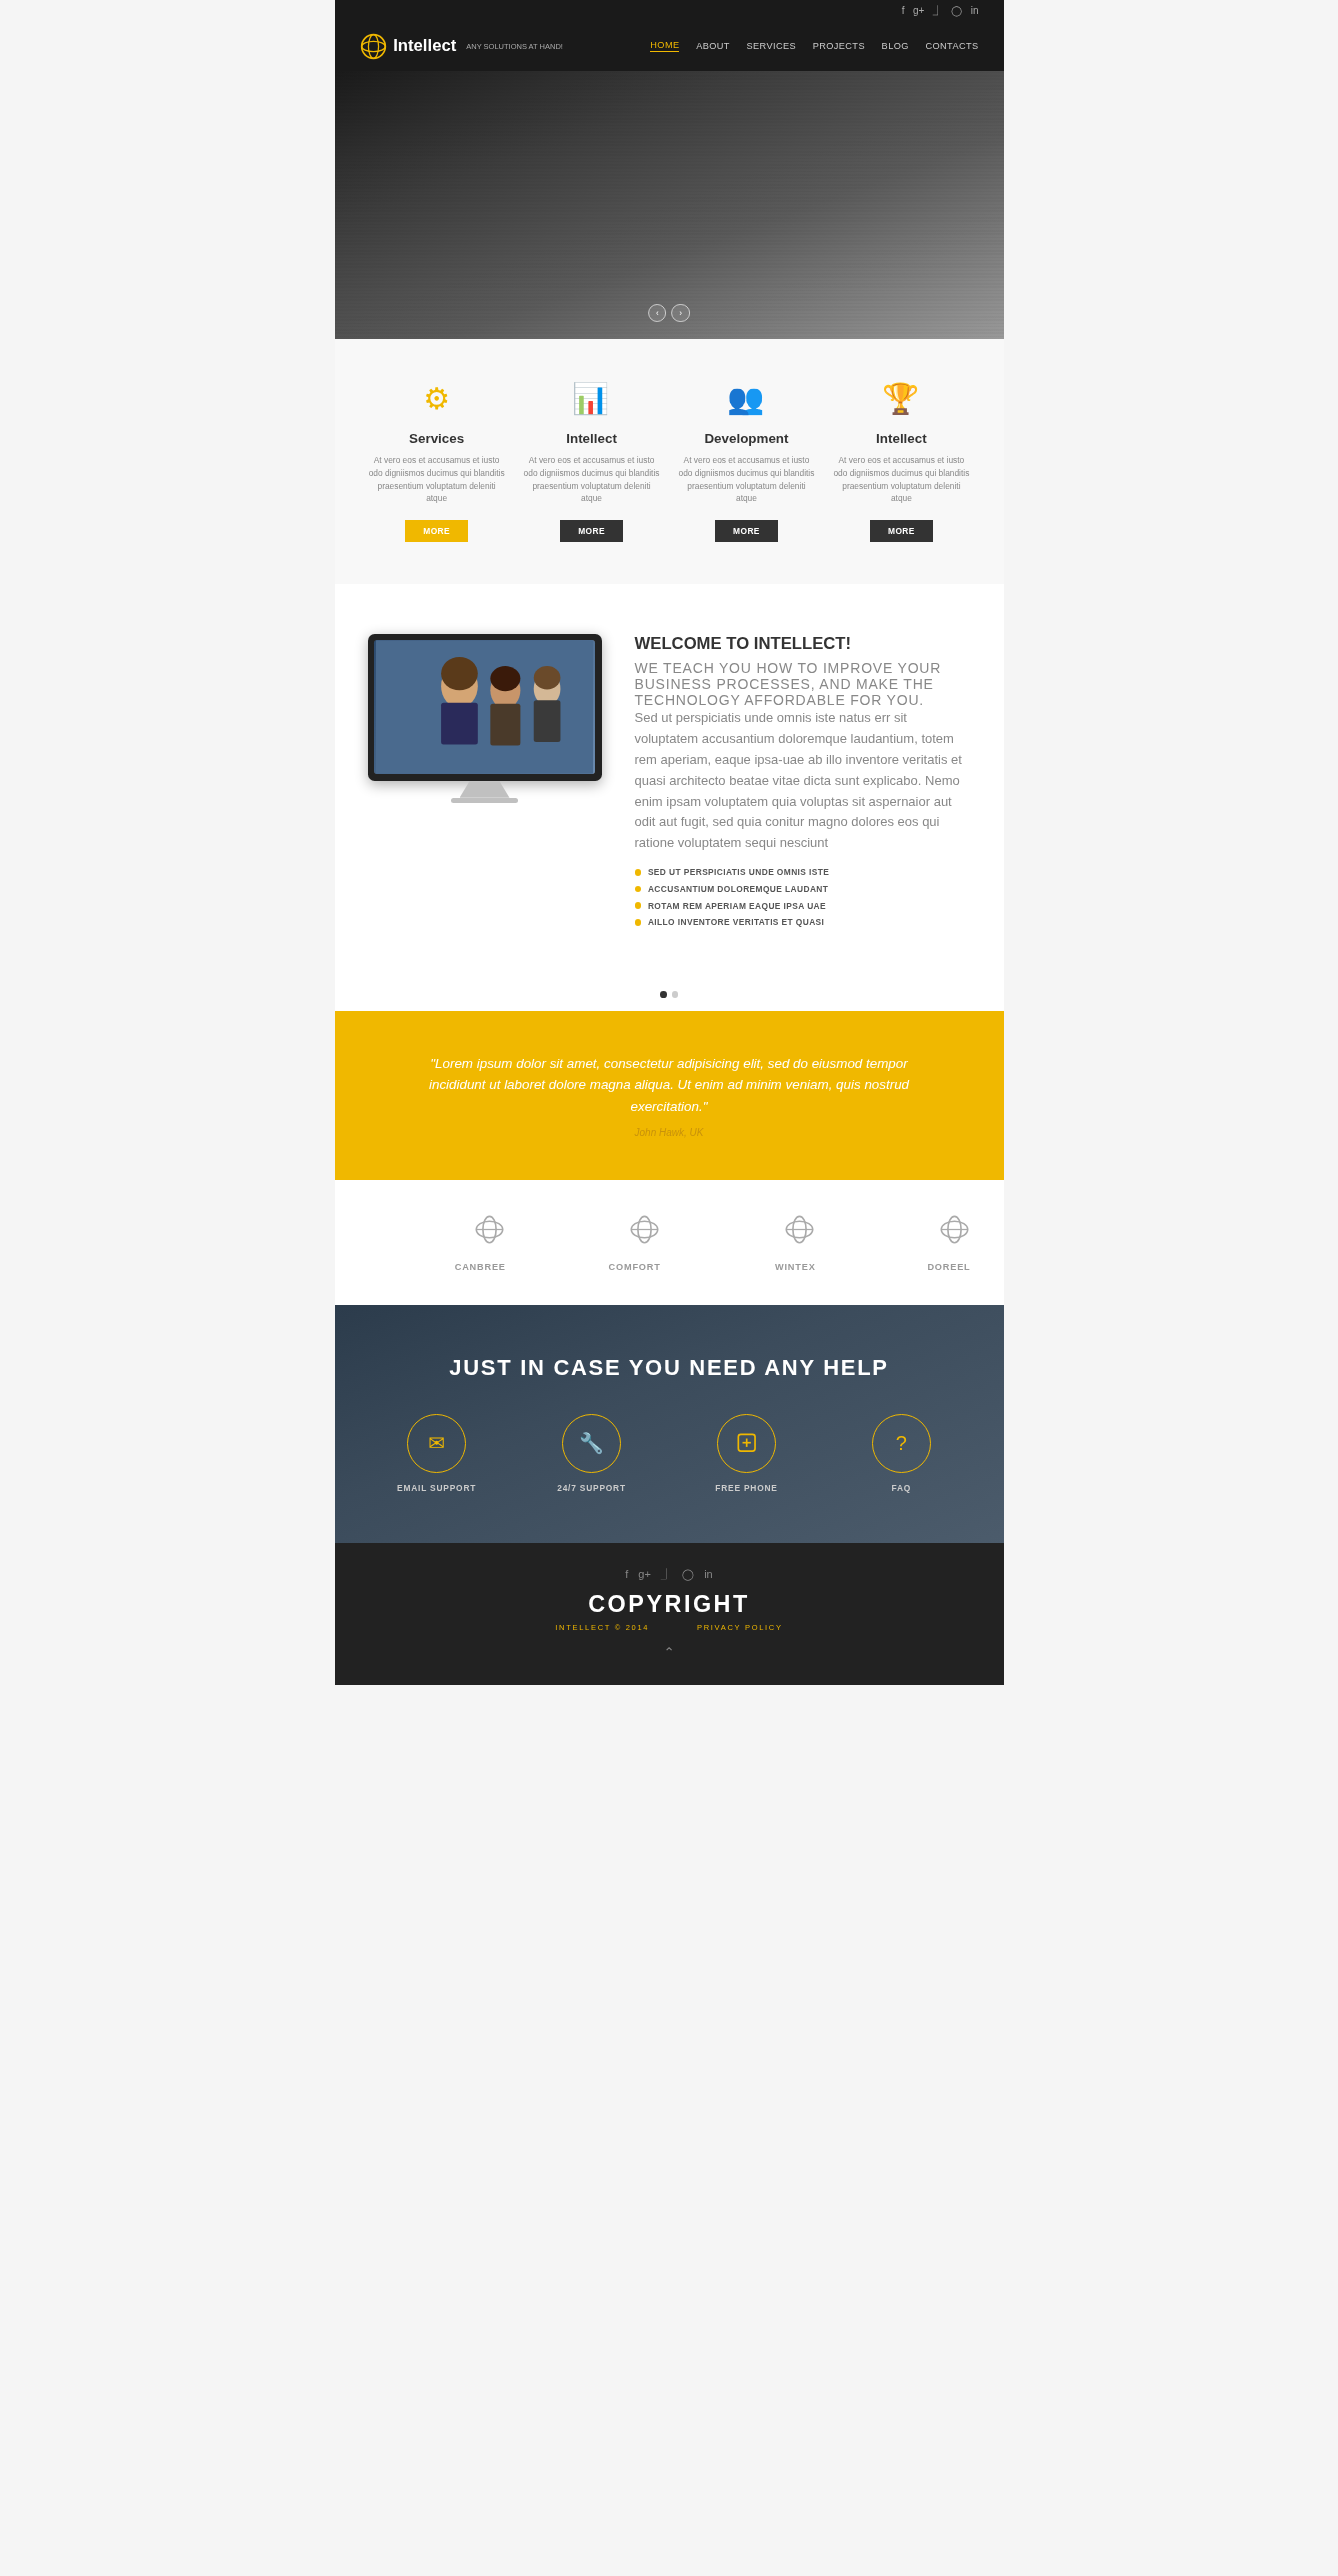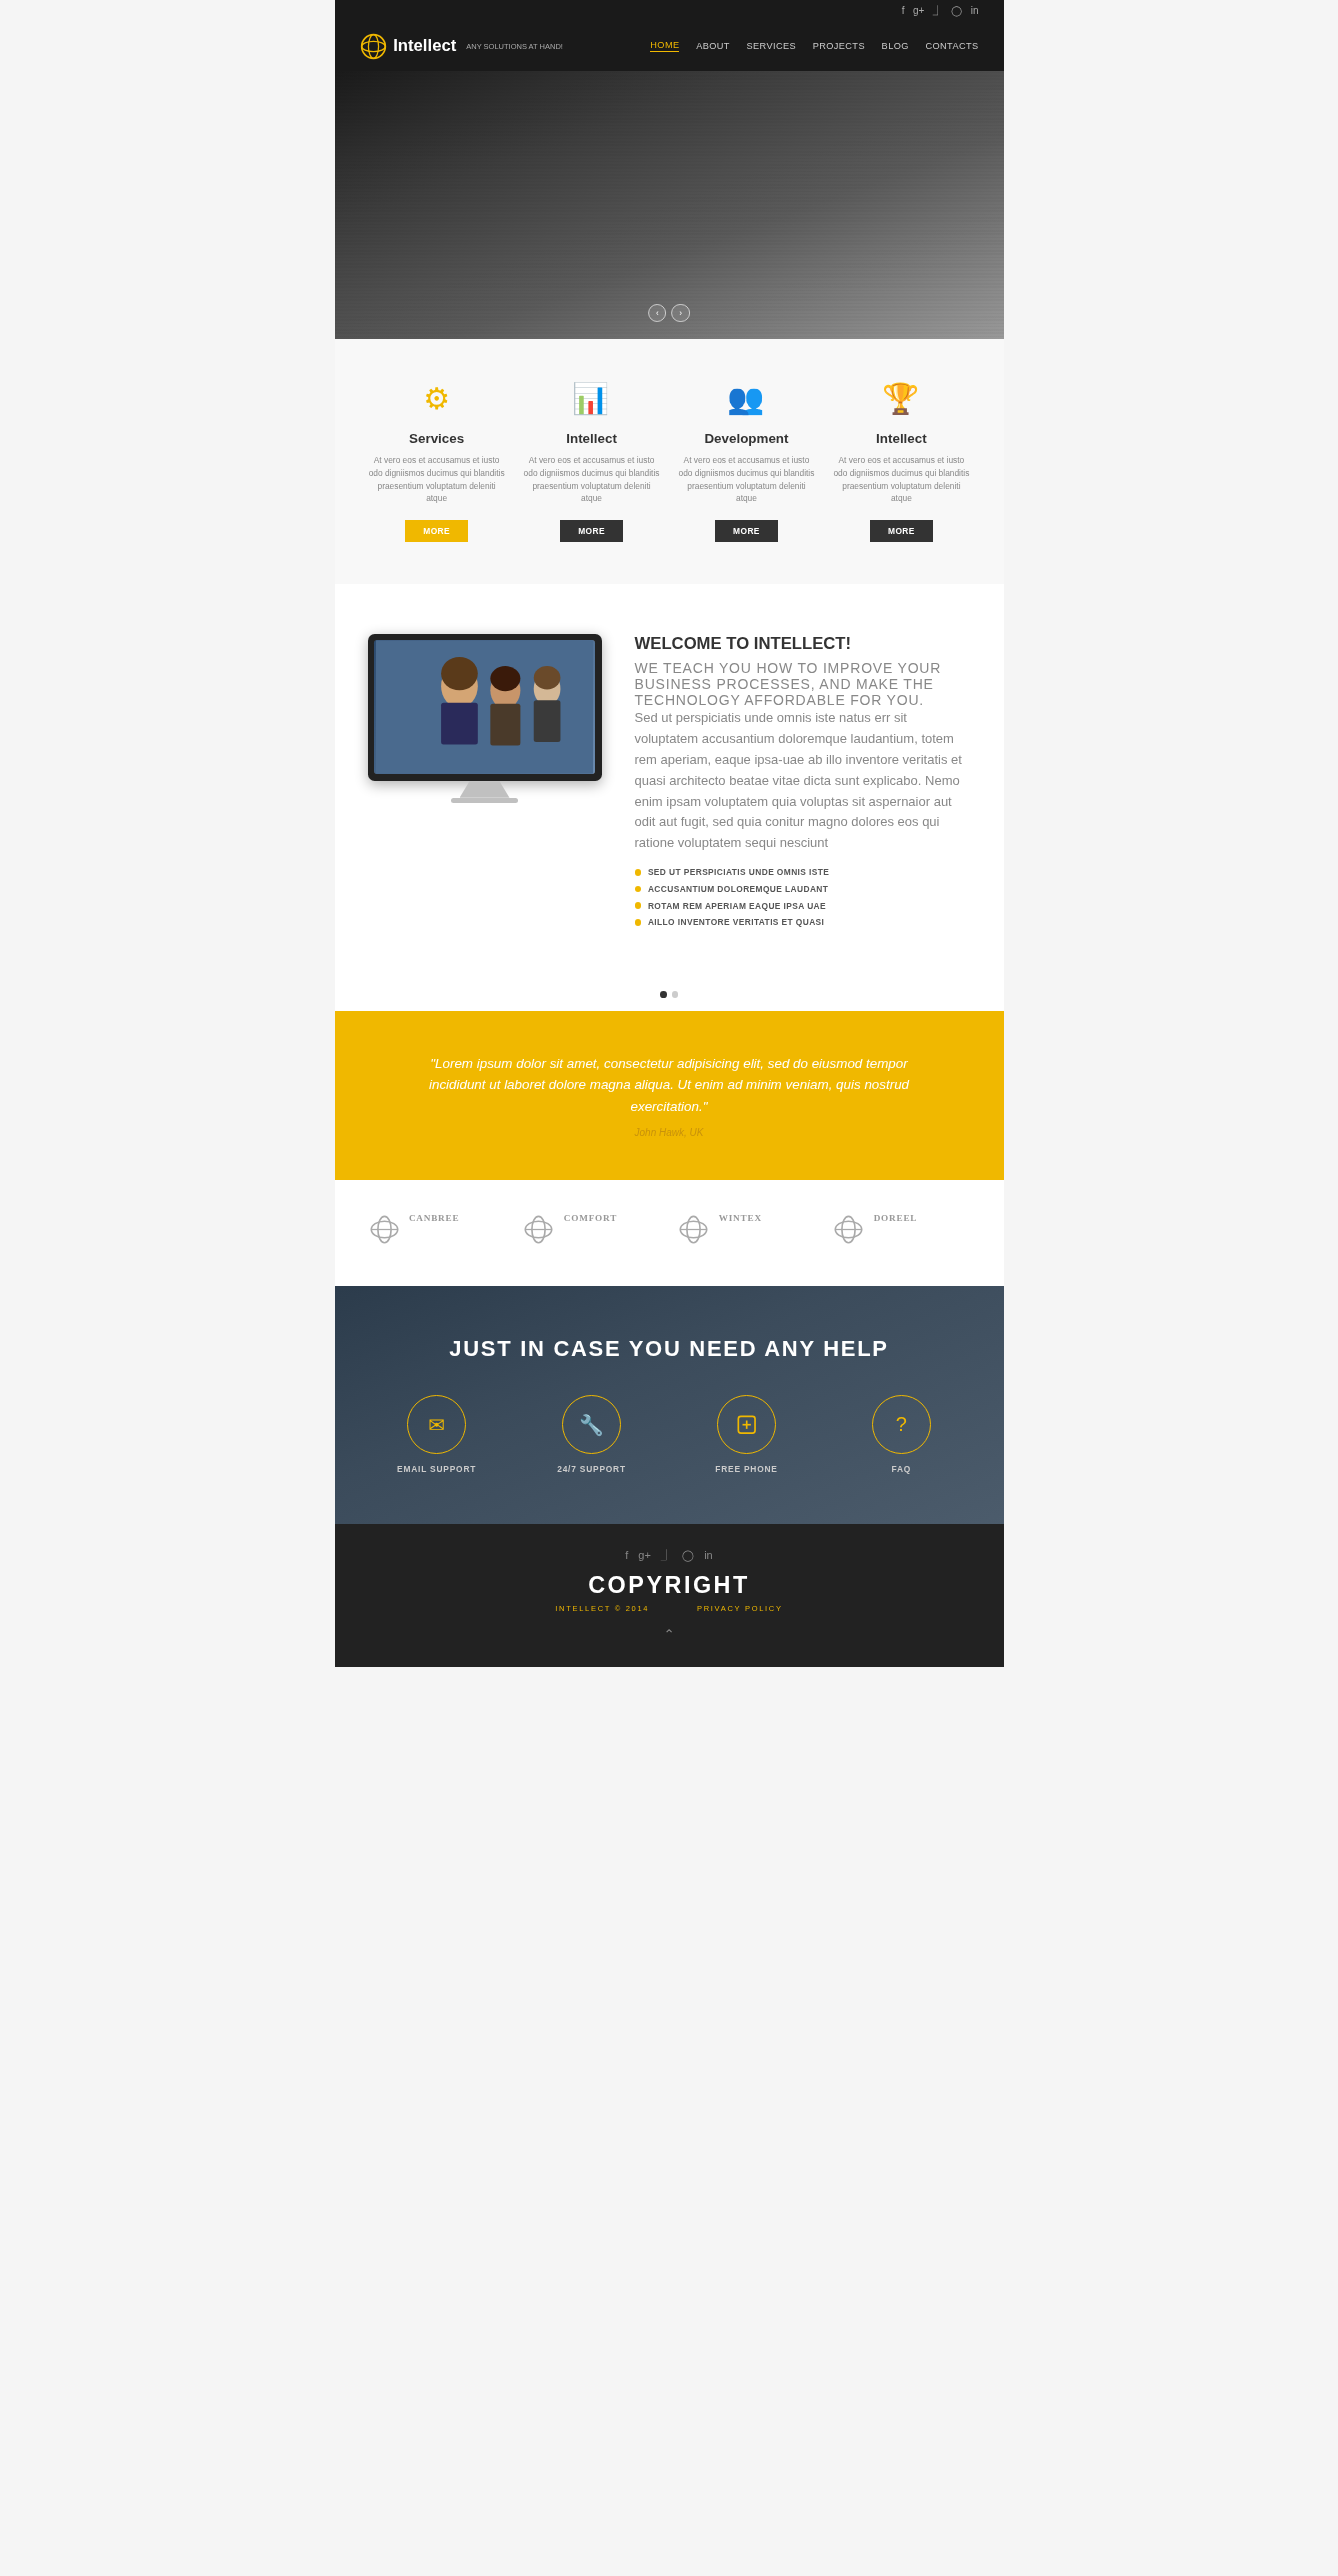--- a/index.html
+++ b/index.html
@@ -308,24 +308,23 @@
     .partners {
       background: #fff;
       padding: 33px 33px;
       display: grid;
       grid-template-columns: repeat(4, 1fr);
       gap: 16.7px;
       text-align: center;
     }
     .partner-item {
       display: flex;
-      flex-direction: row;
-      align-items: flex-start;
+      flex-direction: column;
+      align-items: flex-end;
       gap: 8.4px;
-      font-family: Liberation Serif, serif;
     }
     .partner-logo {
       font-size: 27px;
       color: #aaa;
     }
     .partner-name {
       font-size: 9.2px;
       font-weight: bold;
       color: #999;
       text-transform: uppercase;

